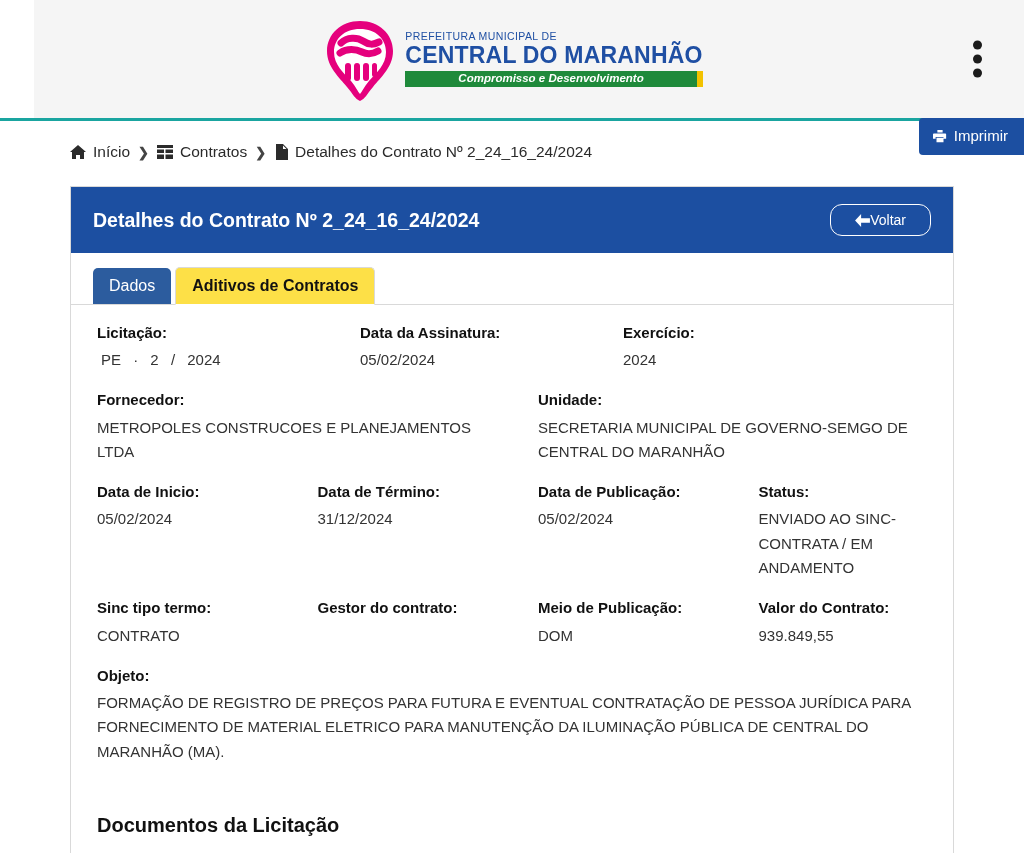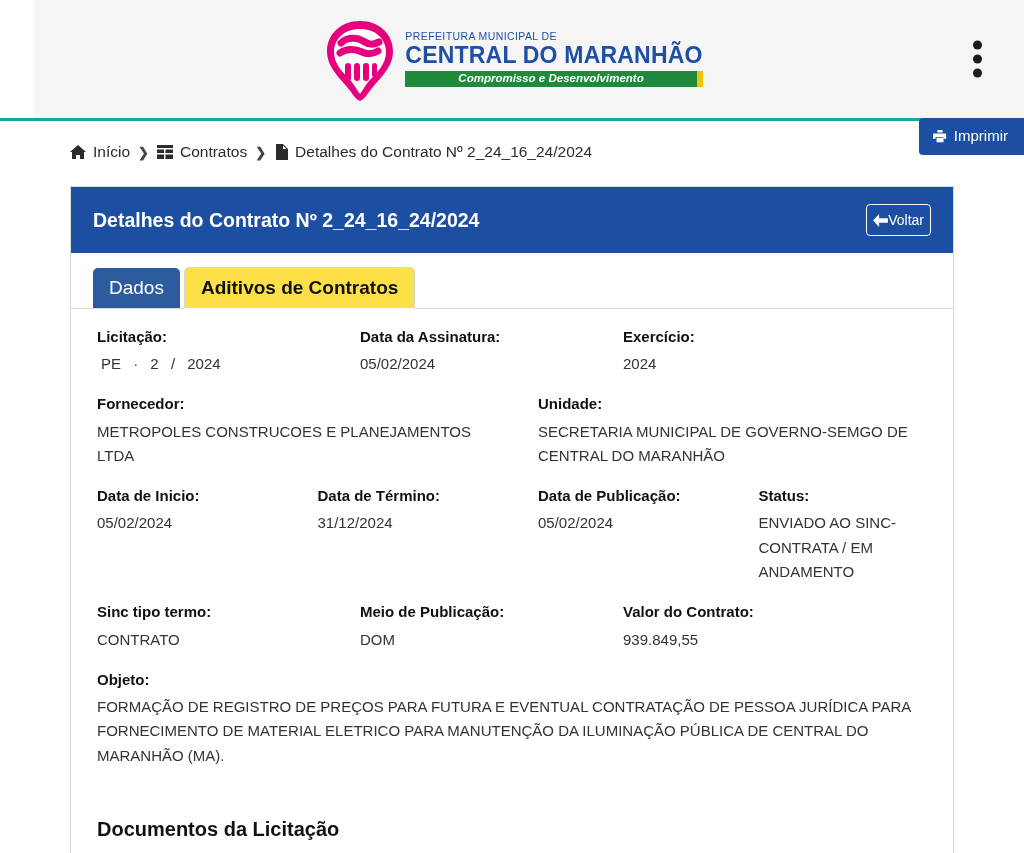--- a/index.html
+++ b/index.html
@@ -148,40 +148,40 @@
     justify-content: space-between;
   }
   .card-title {
     font-size: 19.5px;
     font-weight: bold;
   }
   .back-btn {
     background: #1c4fa1;
     border: 1px solid #ffffff;
     color: #ffffff;
-    border-radius: 4px;
-    padding: 7px 6px;
+    border-radius: 12px;
+    padding: 7px 24px;
     font-size: 14px;
     display: flex;
     align-items: center;
     cursor: pointer;
   }
 
   
   .tabs {
     display: flex;
     align-items: flex-end;
     gap: 4px;
     padding: 14px 22px 0 22px;
     background: #ffffff;
     border-bottom: 1px solid #d9d9d9;
   }
   .tab {
     padding: 9px 16px;
-    font-size: 19px;
+    font-size: 16px;
     border-radius: 5px 5px 0 0;
     cursor: pointer;
   }
   .tab.inactive {
     background: #2c5c9e;
     color: #ffffff;
   }
   .tab.active {
     background: #fde047;
     color: #111111;
@@ -379,20 +379,24 @@
         <div class="f-label">Status:</div>
         <div class="f-value">ENVIADO AO SINC-CONTRATA / EM ANDAMENTO</div>
       </div>
     </div>
 
     <div class="row">
       <div class="field w1">
         <div class="f-label">Sinc tipo termo:</div>
         <div class="f-value">CONTRATO</div>
       </div>
+      <div class="field w2">
+        <div class="f-label">Gestor do contrato:</div>
+        <div class="f-value"></div>
+      </div>
       <div class="field w3">
         <div class="f-label">Meio de Publicação:</div>
         <div class="f-value">DOM</div>
       </div>
       <div class="field w4">
         <div class="f-label">Valor do Contrato:</div>
         <div class="f-value">939.849,55</div>
       </div>
     </div>
 

